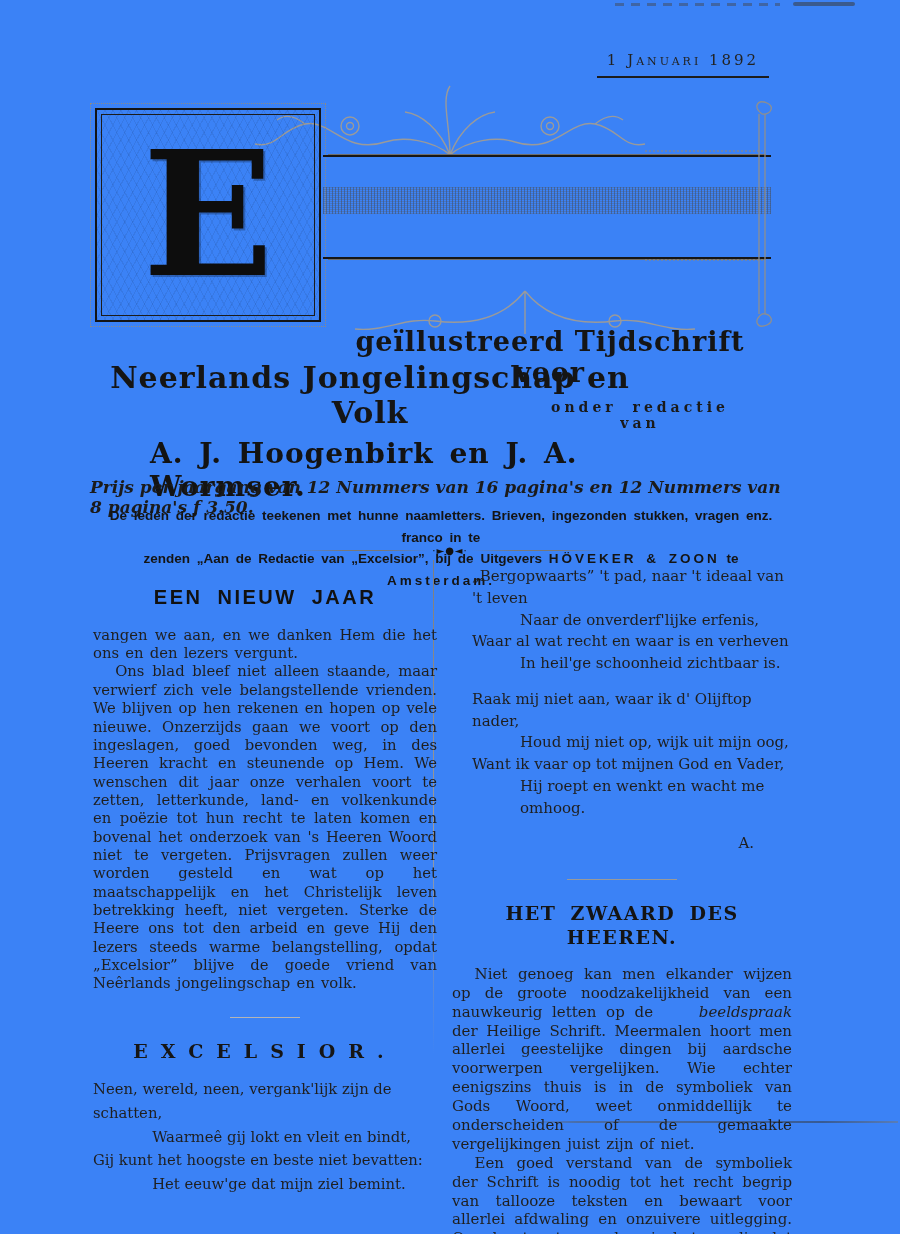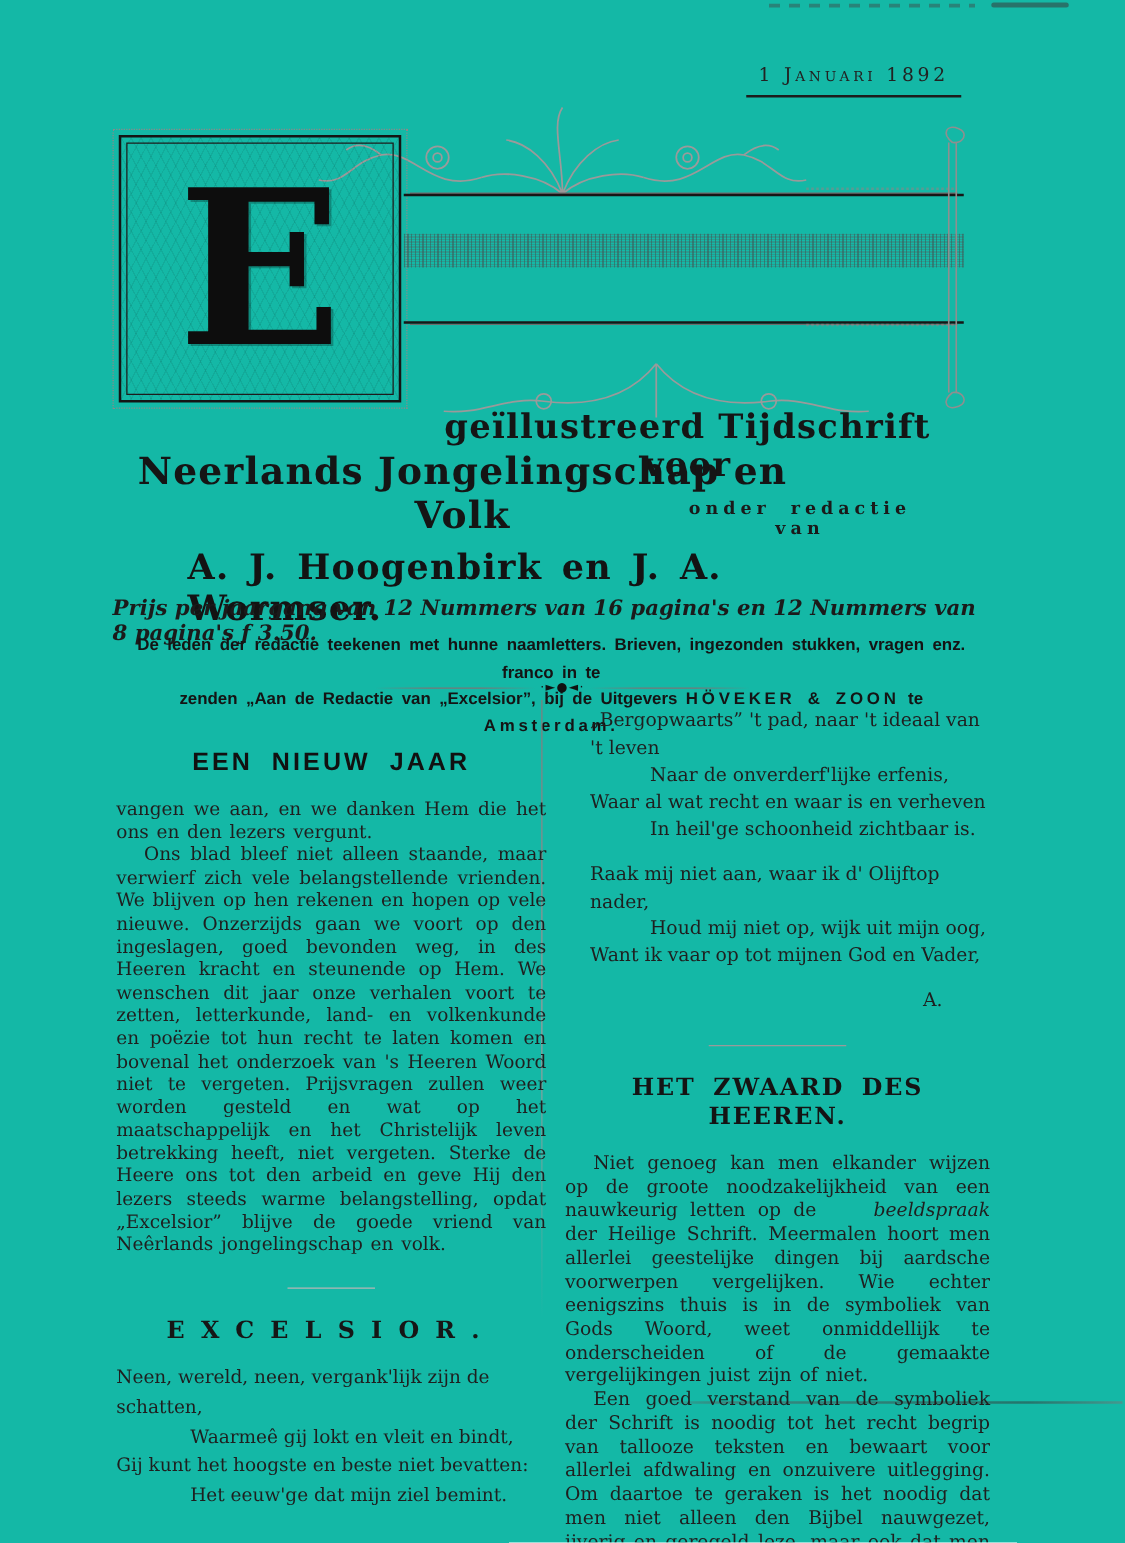--- a/index.html
+++ b/index.html
@@ -1,18 +1,18 @@
 <!DOCTYPE html>
 <html><head>
 <meta charset="utf-8">
 <style>
   html,body{margin:0;padding:0;background:#ffffff;}
   .page{
     position:relative;width:900px;height:1234px;margin:0 auto;
-    background:#14b8a6;overflow:hidden;
+    background:#3b82f6;overflow:hidden;
     font-family:"DejaVu Serif",serif;color:#1f1f1f;
   }
   
   .artifact{position:absolute;pointer-events:none;}
   .art-top1{left:615px;top:3px;width:165px;height:3px;opacity:.45;filter:blur(.4px);
     background:repeating-linear-gradient(90deg,#444 0 9px,transparent 9px 16px);}
   .art-top2{left:793px;top:2px;width:62px;height:4px;opacity:.55;filter:blur(.5px);
     background:#3a3a3a;border-radius:2px;}
   .art-bottom{left:520px;top:1121px;width:378px;height:2px;opacity:.5;
     background:linear-gradient(90deg,transparent,#5a5a5a 15%,#333 80%,#777);}
@@ -69,21 +69,21 @@
   .header-divider .glyph{font-family:"DejaVu Sans",sans-serif;font-size:10px;color:#111;
     padding:0 4px;letter-spacing:1px;}
   
   .col-rule{position:absolute;left:433px;top:560px;width:1px;height:494px;
     background:linear-gradient(to bottom,#7d7d7d 0%,#9b9b9b 55%,rgba(150,150,150,0) 100%);}
   .col{position:absolute;font-size:14.8px;line-height:1.24;}
   .col-left{left:93px;top:581px;width:344px;}
   .col-right{left:452px;top:566px;width:340px;font-size:15px;line-height:1.26;}
   .art-title-sans{font-family:"Liberation Sans",sans-serif;font-weight:bold;
     font-size:20px;letter-spacing:2.5px;word-spacing:7px;text-align:center;
-    margin:17px 0 16px 0;color:#111;}
+    margin:4px 0 16px 0;color:#111;}
   .body-par{margin:0;text-align:justify;word-spacing:.1em;}
   .body-par.indent{text-indent:1.5em;}
   .it{font-style:italic;margin-left:36px;}
   .sect-divider{height:1px;background:#b5b5b5;margin:24px auto 22px auto;}
   .sd-small{width:70px;}
   .sd-med{width:110px;background:#9a9a9a;}
   .poem-title-slab{font-family:"DejaVu Serif",serif;font-weight:bold;font-size:19px;
     letter-spacing:13px;text-align:center;margin:0 0 14px 0;color:#161616;}
   .art-title-serif{font-family:"DejaVu Serif",serif;font-weight:bold;font-size:19px;
     letter-spacing:1.5px;word-spacing:6px;text-align:center;margin:0 0 15px 0;color:#141414;}
@@ -192,20 +192,21 @@
       <div class="stanza">
         <p>„Bergopwaarts” 't pad, naar 't ideaal van 't leven</p>
         <p class="even">Naar de onverderf'lijke erfenis,</p>
         <p>Waar al wat recht en waar is en verheven</p>
         <p class="even">In heil'ge schoonheid zichtbaar is.</p>
       </div>
       <div class="stanza">
         <p>Raak mij niet aan, waar ik d' Olijftop nader,</p>
         <p class="even">Houd mij niet op, wijk uit mijn oog,</p>
         <p>Want ik vaar op tot mijnen God en Vader,</p>
+        <p class="even">Hij roept en wenkt en wacht me omhoog.</p>
       </div>
       <p class="poem-sign">A.</p>
     </div>
 
     <div class="sect-divider sd-med"></div>
 
     <h3 class="art-title-serif">HET ZWAARD DES HEEREN.</h3>
     <p class="body-par indent">
       <span>Niet genoeg kan men elkander wijzen op de groote noodzakelijkheid van een nauwkeurig letten op de </span><em class="it">beeldspraak</em><span> der Heilige Schrift. Meermalen hoort men allerlei geestelijke dingen bij aardsche voorwerpen vergelijken. Wie echter eenigszins thuis is in de symboliek van Gods Woord, weet onmiddellijk te onderscheiden of de gemaakte vergelijkingen juist zijn of niet.</span>
     </p>

